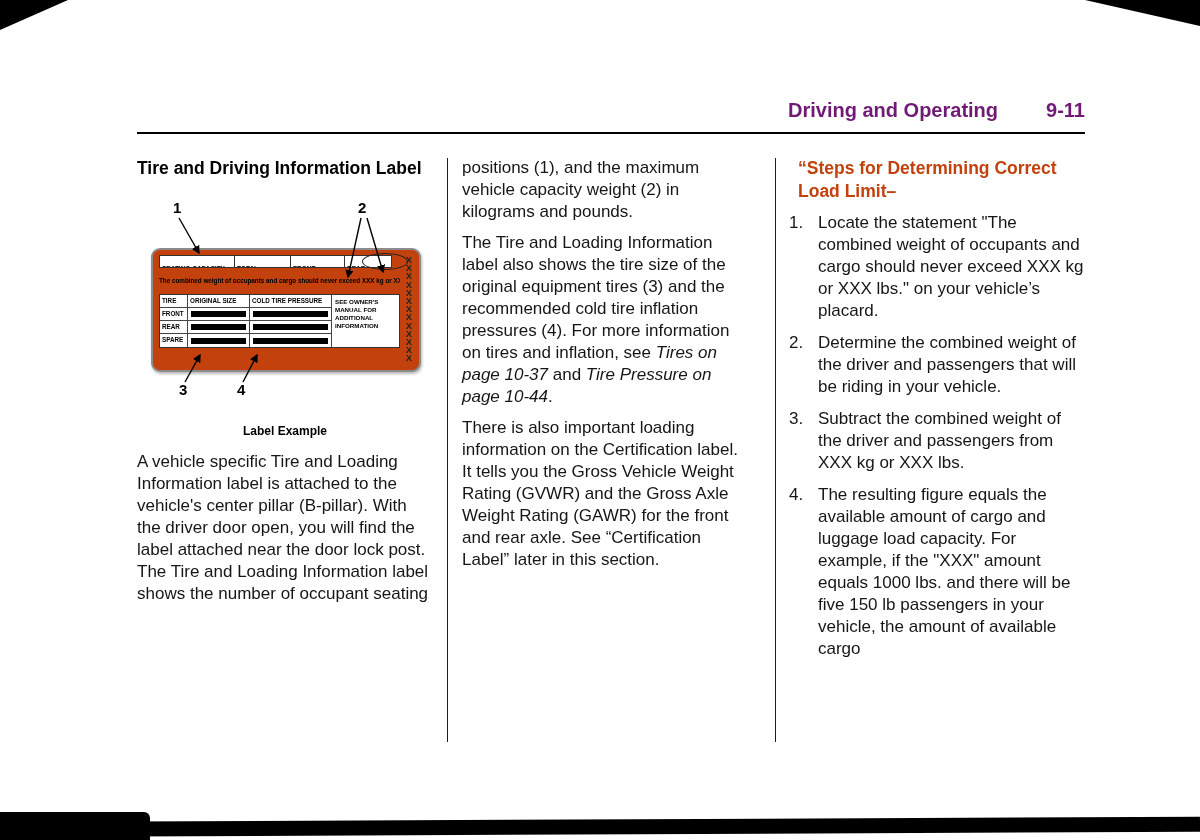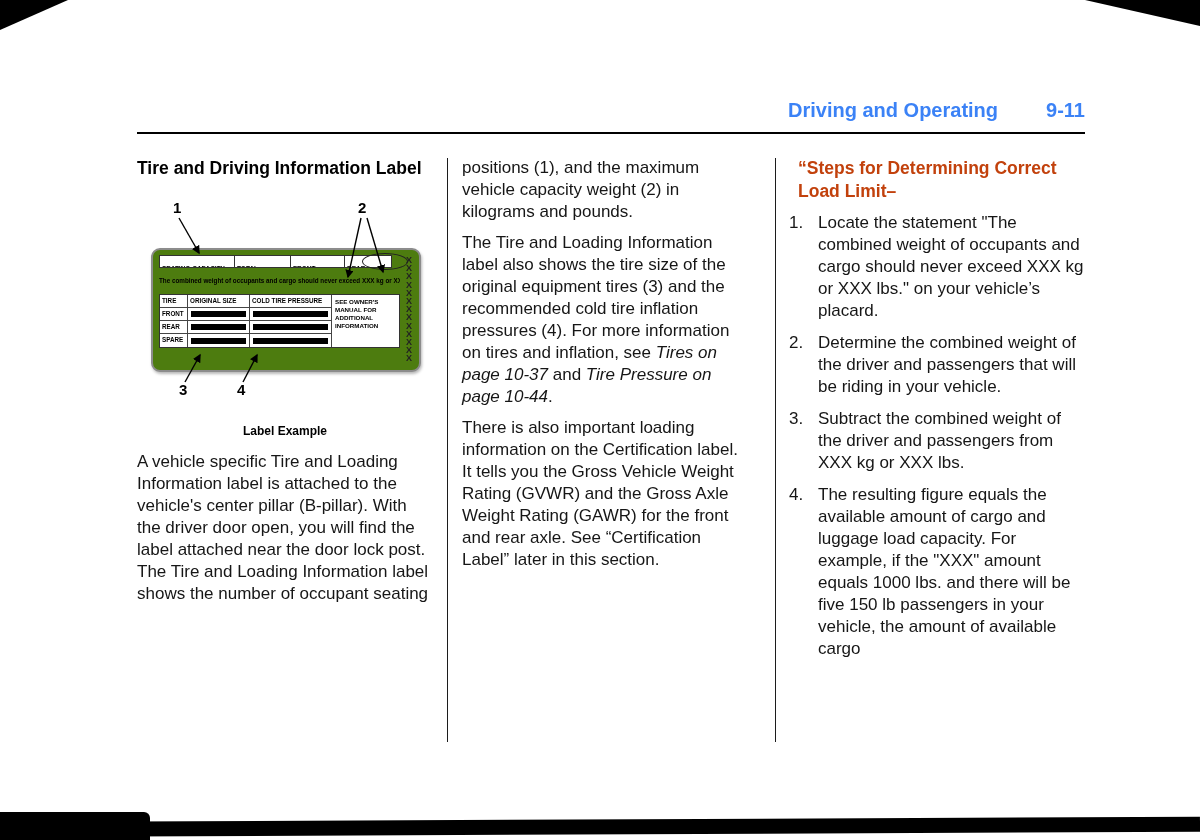--- a/index.html
+++ b/index.html
@@ -17,21 +17,21 @@
   .artifact { position: absolute; background: #000; }
   .art-tl { left: 0; top: 0; width: 68px; height: 30px; clip-path: polygon(0 0, 100% 0, 0 100%); }
   .art-tr { right: 0; top: 0; width: 115px; height: 26px; clip-path: polygon(0 0, 100% 0, 100% 100%); }
   .art-bottom { left: 0; top: 822px; width: 1200px; height: 15px; transform: rotate(-0.25deg); transform-origin: left center; }
   .art-bl { left: 0; top: 812px; width: 150px; height: 28px; border-radius: 0 6px 0 0; }
 
   
   .pagehead {
     position: absolute; left: 137px; top: 99px; width: 948px;
     display: flex; justify-content: flex-end; align-items: baseline; gap: 48px;
-    font-size: 20px; font-weight: bold; color: #3b82f6;
+    font-size: 20px; font-weight: bold; color: #701a75;
   }
   .rule { position: absolute; left: 137px; top: 132px; width: 948px; height: 2px; background: #000; }
 
   
   .divider { position: absolute; top: 158px; width: 1px; height: 584px; background: #1c1c1c; }
   .d1 { left: 447px; } .d2 { left: 775px; }
   .col { position: absolute; top: 157px; font-size: 17px; line-height: 22px; }
   .col-left  { left: 137px; width: 296px; }
   .col-mid   { left: 462px; width: 299px; }
   .col-right { left: 789px; width: 299px; }
@@ -45,21 +45,21 @@
   .tl-figure { position: relative; margin: 18px 0 0 0; height: 202px; }
   .callout { position: absolute; font-weight: bold; font-size: 15px; line-height: 16px; color: #000; }
   .c1 { left: 36px;  top: 2px; }
   .c2 { left: 221px; top: 2px; }
   .c3 { left: 42px;  top: 184px; }
   .c4 { left: 100px; top: 184px; }
   .leaders { position: absolute; left: 0; top: 0; width: 296px; height: 202px; pointer-events: none; }
 
   .tlabel {
     position: absolute; left: 14px; top: 50px; width: 270px; height: 124px;
-    background: #4d7c0f; border: 2px solid #8c8c8c; border-radius: 9px;
+    background: #c2410c; border: 2px solid #8c8c8c; border-radius: 9px;
     padding: 4px 6px; box-shadow: 1px 2px 3px rgba(0,0,0,0.28);
   }
   .tlabel-inner { margin-right: 13px; position: relative; }
   .barcode {
     position: absolute; top: 6px; right: 2px; bottom: 6px; width: 11px;
     font-size: 9px; line-height: 8.2px; font-weight: bold;
     word-break: break-all; color: #222; overflow: hidden;
   }
   .tlabel-head { display: flex; align-items: center; height: 28px; }
   .wheel {

